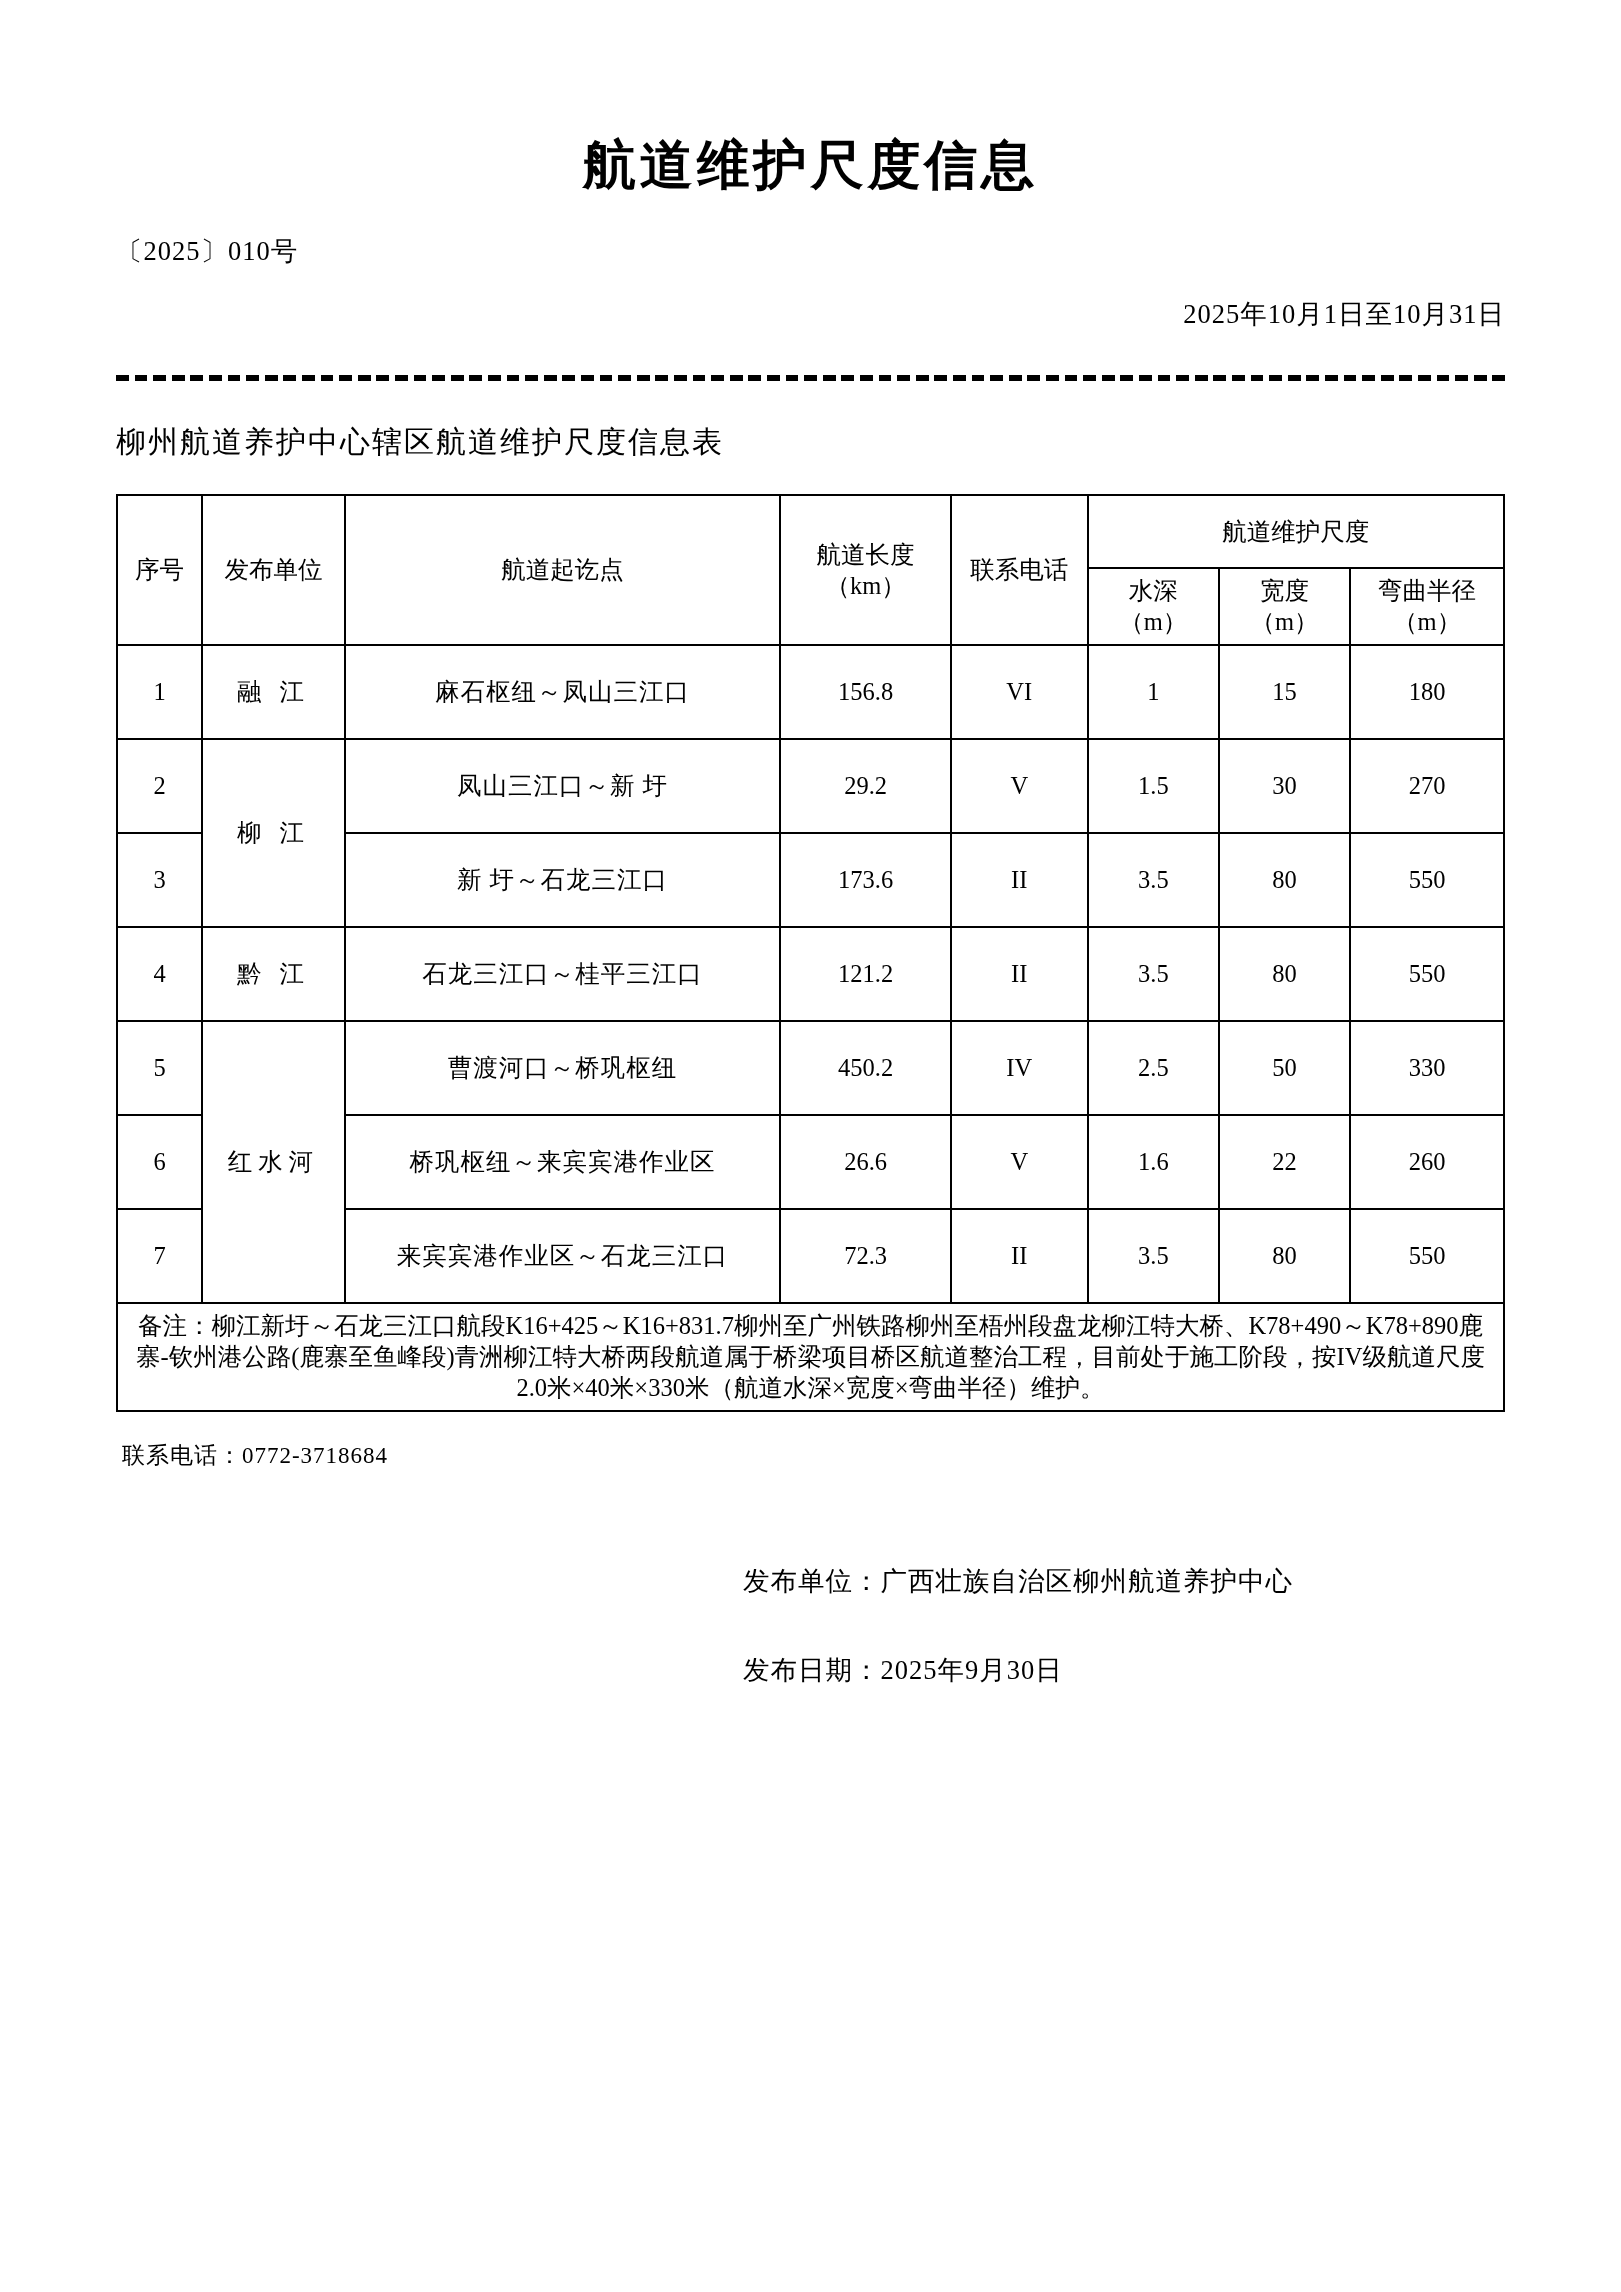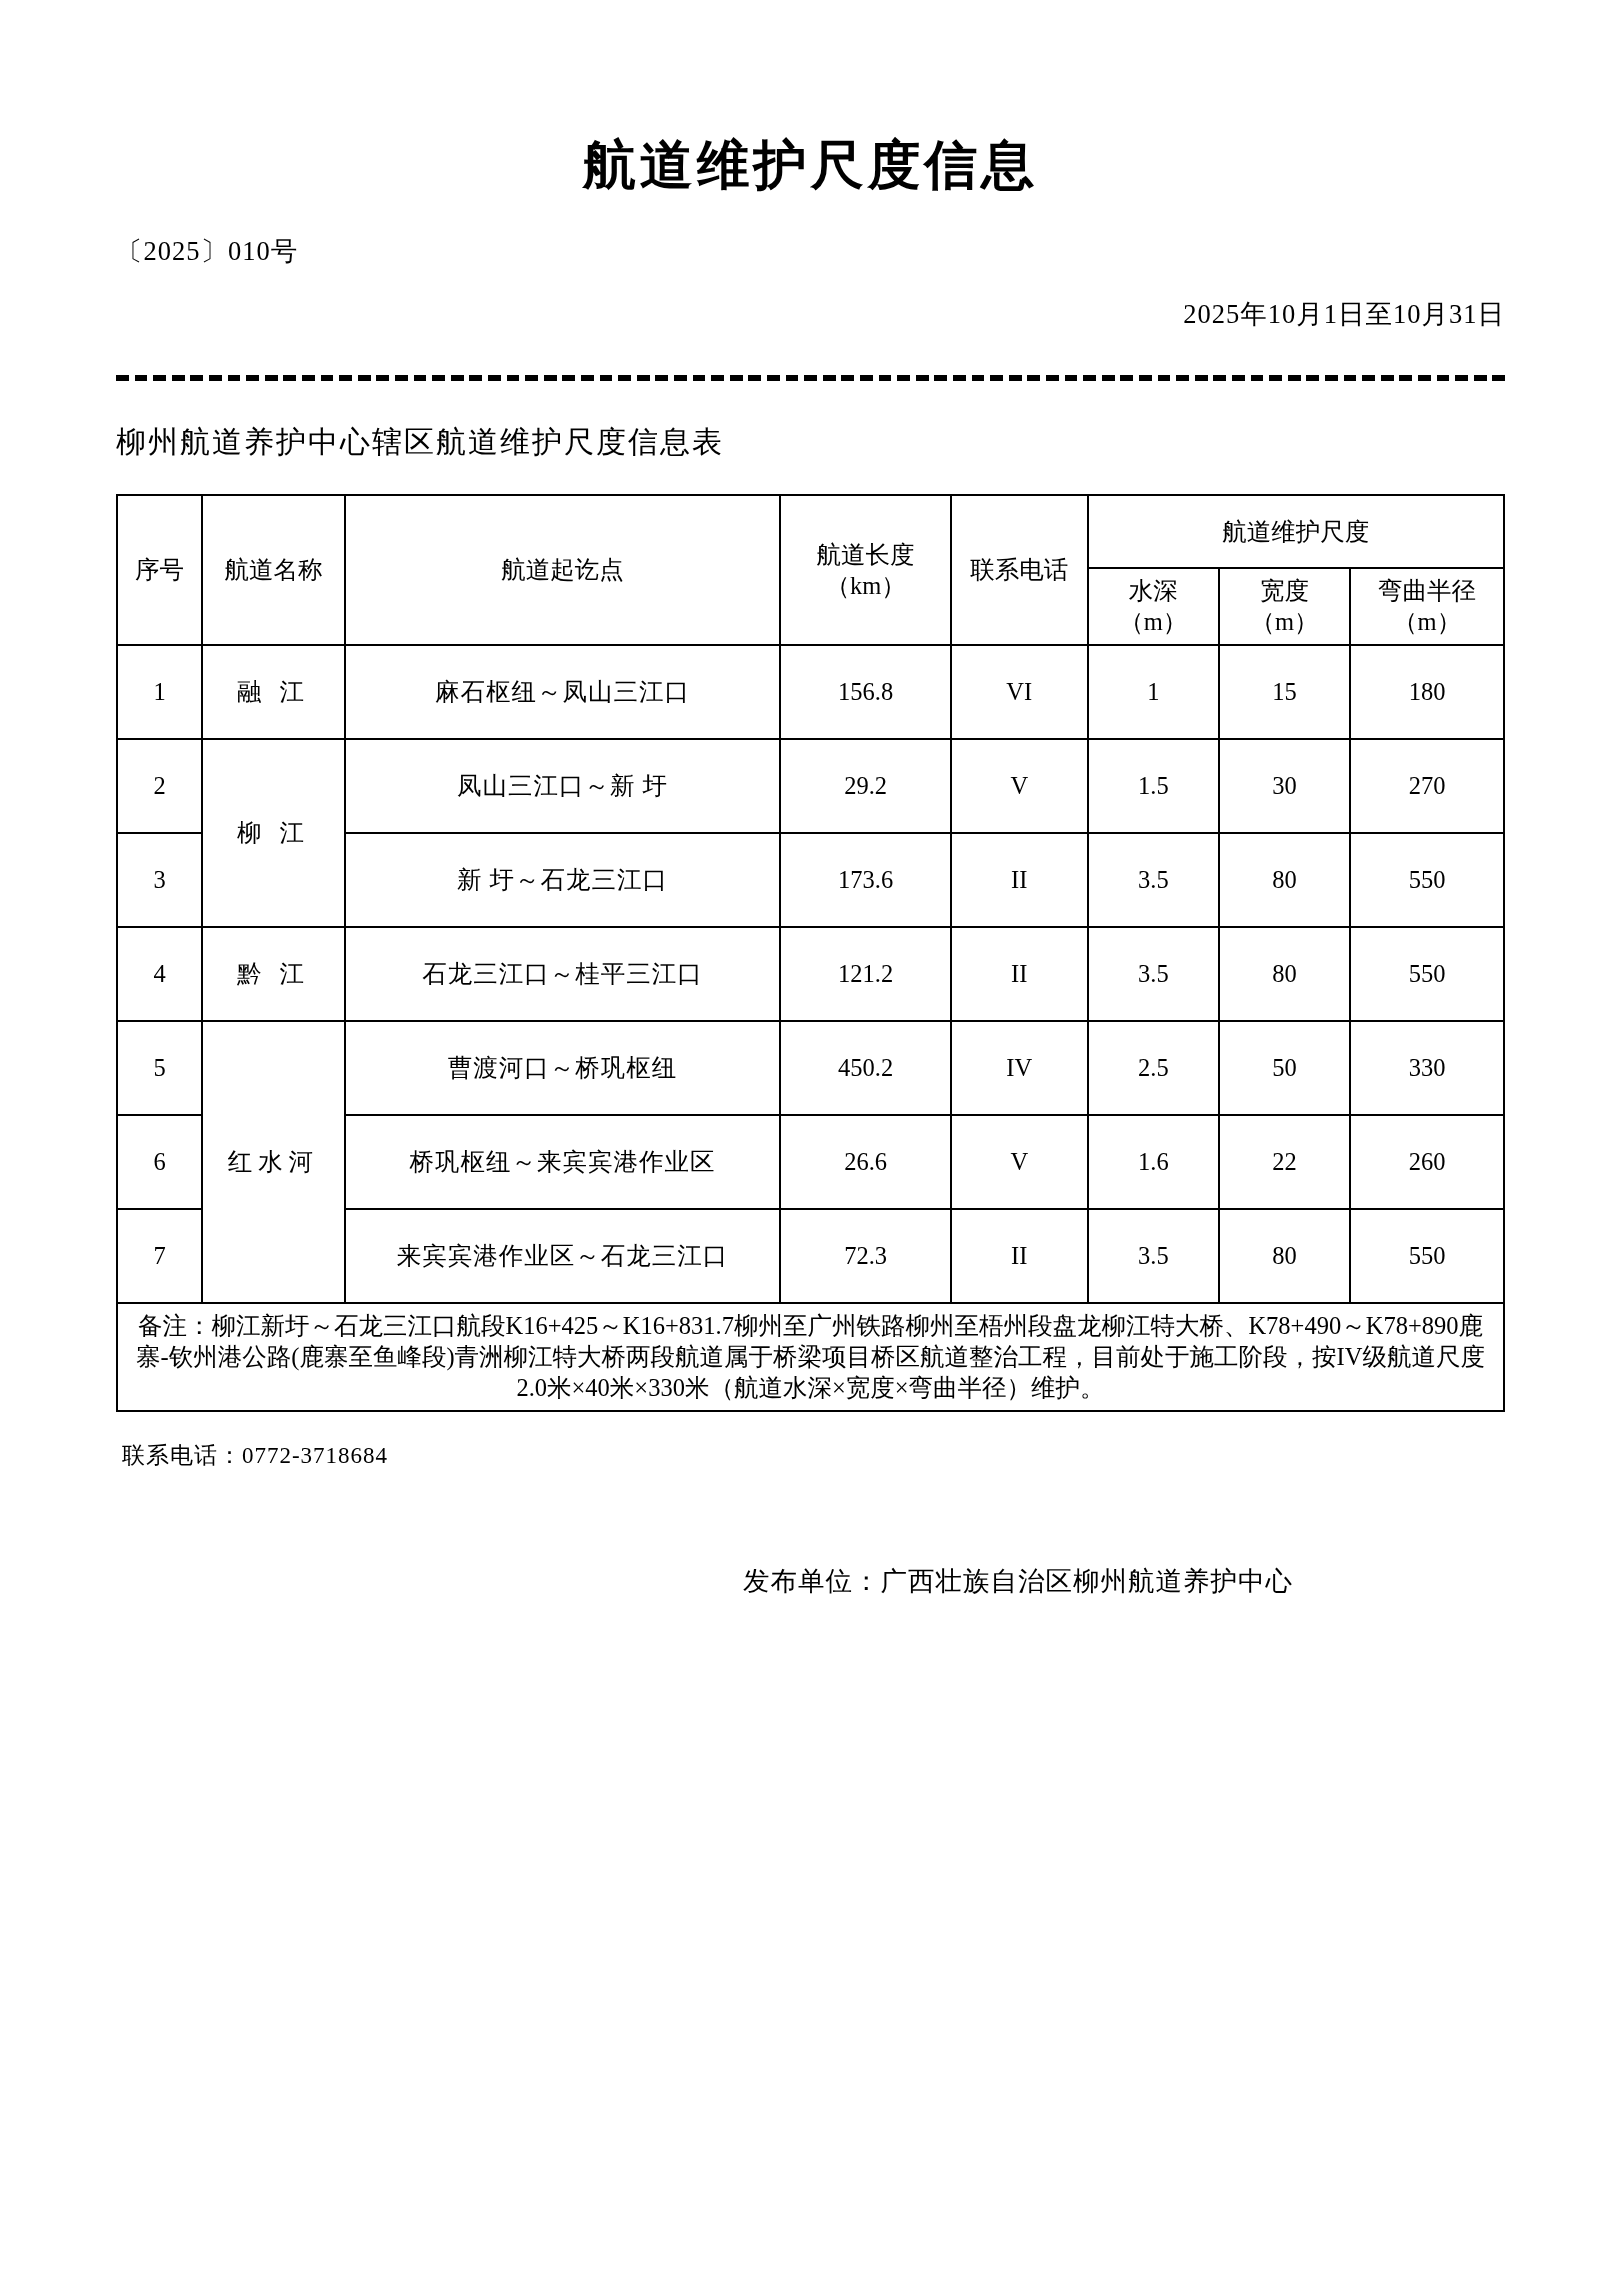--- a/index.html
+++ b/index.html
@@ -134,21 +134,21 @@
         <col class="col-route">
       <col class="col-len">
         <col class="col-grade">
       <col class="col-depth">
         <col class="col-width">
         <col class="col-radius">
     </colgroup>
     <thead>
       <tr>
         <th rowspan="2">序号</th>
-        <th rowspan="2">航道名称</th>
+        <th rowspan="2">发布单位</th>
         <th rowspan="2">航道起讫点</th>
         <th rowspan="2">
           <span class="unitline">航道长度</span>
           <span class="unitline">（km）</span>
         </th>
         <th rowspan="2">联系电话</th>
         <th colspan="3">航道维护尺度</th>
       </tr>
       <tr>
         <th>
@@ -238,16 +238,17 @@
       <tr>
         <td class="remarks" colspan="8">备注：柳江新圩～石龙三江口航段K16+425～K16+831.7柳州至广州铁路柳州至梧州段盘龙柳江特大桥、K78+490～K78+890鹿寨-钦州港公路(鹿寨至鱼峰段)青洲柳江特大桥两段航道属于桥梁项目桥区航道整治工程，目前处于施工阶段，按IV级航道尺度2.0米×40米×330米（航道水深×宽度×弯曲半径）维护。</td>
       </tr>
     </tfoot>
   </table>
 
   <div class="contact">联系电话：0772-3718684</div>
 
   <div class="issuer-block">
     <div class="issuer">发布单位：广西壮族自治区柳州航道养护中心</div>
+    <div class="issue-date">发布日期：2025年9月30日</div>
   </div>
 
 </div>
 
 
 </body></html>

